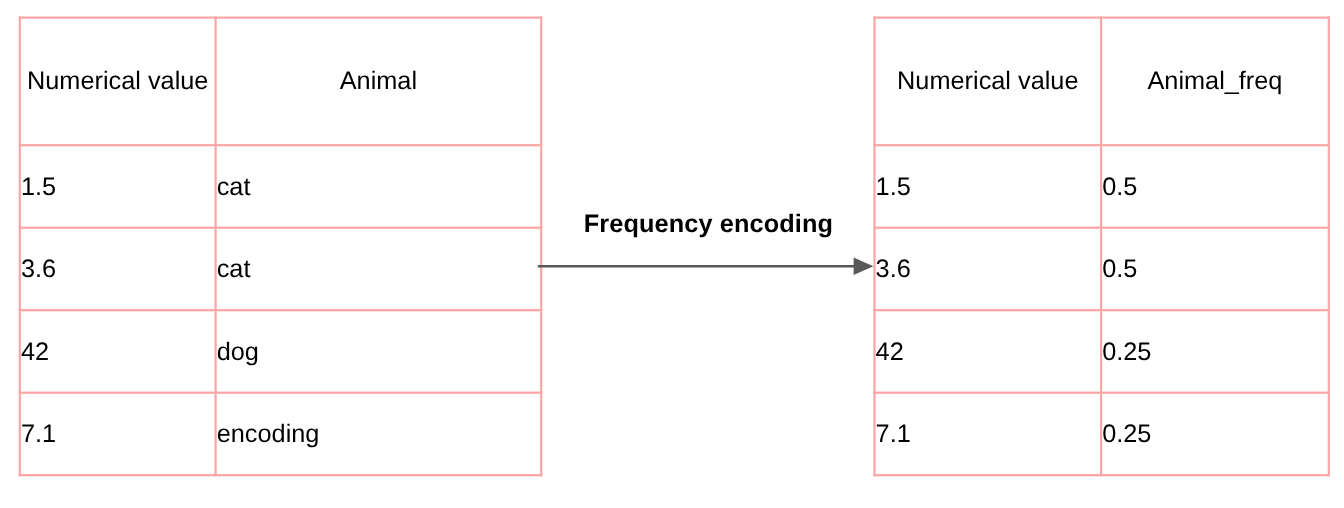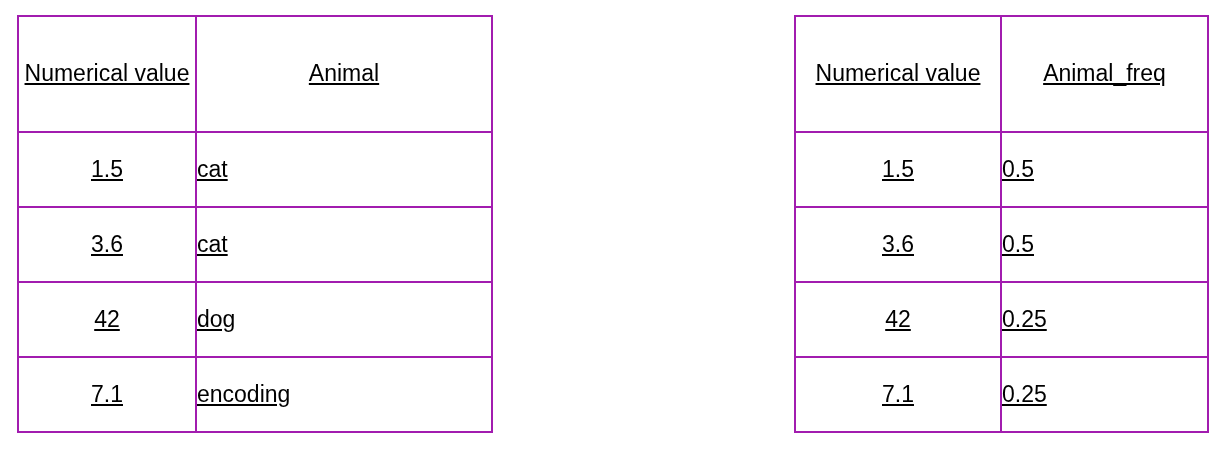--- a/index.html
+++ b/index.html
@@ -21,40 +21,39 @@
   }
 
   
   .tbl {
     position: absolute;
     border-collapse: collapse;
     table-layout: fixed;
     background: #ffffff;
   }
   .tbl td, .tbl th {
-    border: 2px solid #a21caf;
+    border: 2px solid #fca5a5;
     padding: 0;
     font-weight: normal;
     font-size: 23px;
     line-height: 1.18;
     color: #000000;
     vertical-align: middle;
-    text-decoration: underline;
   }
   .hdr-cell {
     height: 114px;
     text-align: center;
     font-size: 24px;
     padding: 0 6px;
   }
   .cell {
     height: 73px;
   }
   .cell-num {
-    text-align: center;
+    text-align: left;
     padding-bottom: 10px;
     border-radius: 13px;
   }
   .cell-txt {
     text-align: left;
     padding-left: 16px;
     padding-bottom: 10px;
   }
 
   
@@ -130,20 +129,27 @@
         <td class="cell cell-num">42</td>
         <td class="cell cell-txt">dog</td>
       </tr>
       <tr>
         <td class="cell cell-num">7.1</td>
         <td class="cell cell-txt">encoding</td>
       </tr>
     </tbody>
   </table>
 
+  <div id="arrow-group">
+    <div id="arrow-label">Frequency encoding</div>
+    <svg id="arrow-svg" width="310" height="24" viewBox="0 0 310 24">
+      <line x1="1" y1="12" x2="292" y2="12" stroke="#595959" stroke-width="2.4"></line>
+      <polygon points="288,4 306,12 288,20" fill="#595959"></polygon>
+    </svg>
+  </div>
 
   <table class="tbl" id="table-right">
     <colgroup>
         <col class="col-a">
         <col class="col-b">
       </colgroup>
     <thead>
       <tr>
         <th class="hdr-cell">Numerical value</th>
         <th class="hdr-cell">Animal_freq</th>

